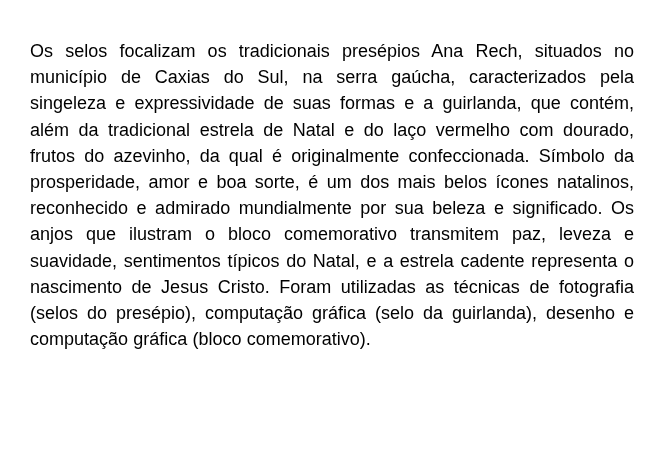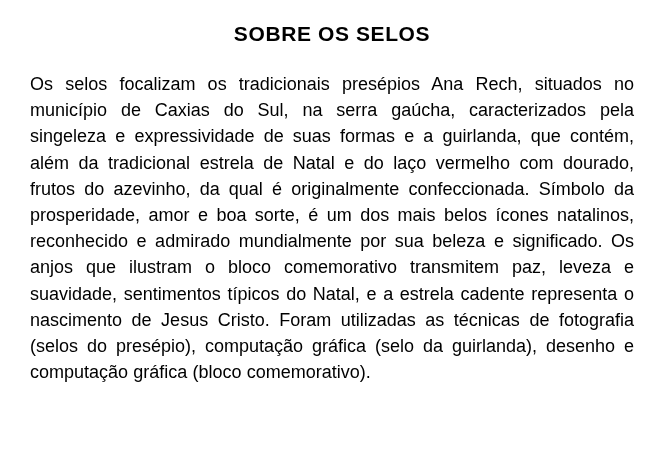--- a/index.html
+++ b/index.html
@@ -36,15 +36,14 @@
     text-justify: inter-word;
     margin: 16px;
     hyphens: none;
     word-spacing: 0.2px;
   }
 </style>
 </head>
 <body>
 
 <div class="page">
-  <h1 class="doc-title">SOBRE OS SELOS</h1>
   <p class="doc-body">Os selos focalizam os tradicionais presépios Ana Rech, situados no município de Caxias do Sul, na serra gaúcha, caracterizados pela singeleza e expressividade de suas formas e a guirlanda, que contém, além da tradicional estrela de Natal e do laço vermelho com dourado, frutos do azevinho, da qual é originalmente confeccionada. Símbolo da prosperidade, amor e boa sorte, é um dos mais belos ícones natalinos, reconhecido e admirado mundialmente por sua beleza e significado. Os anjos que ilustram o bloco comemorativo transmitem paz, leveza e suavidade, sentimentos típicos do Natal, e a estrela cadente representa o nascimento de Jesus Cristo. Foram utilizadas as técnicas de fotografia (selos do presépio), computação gráfica (selo da guirlanda), desenho e computação gráfica (bloco comemorativo).</p>
 </div>
 
 </body></html>

